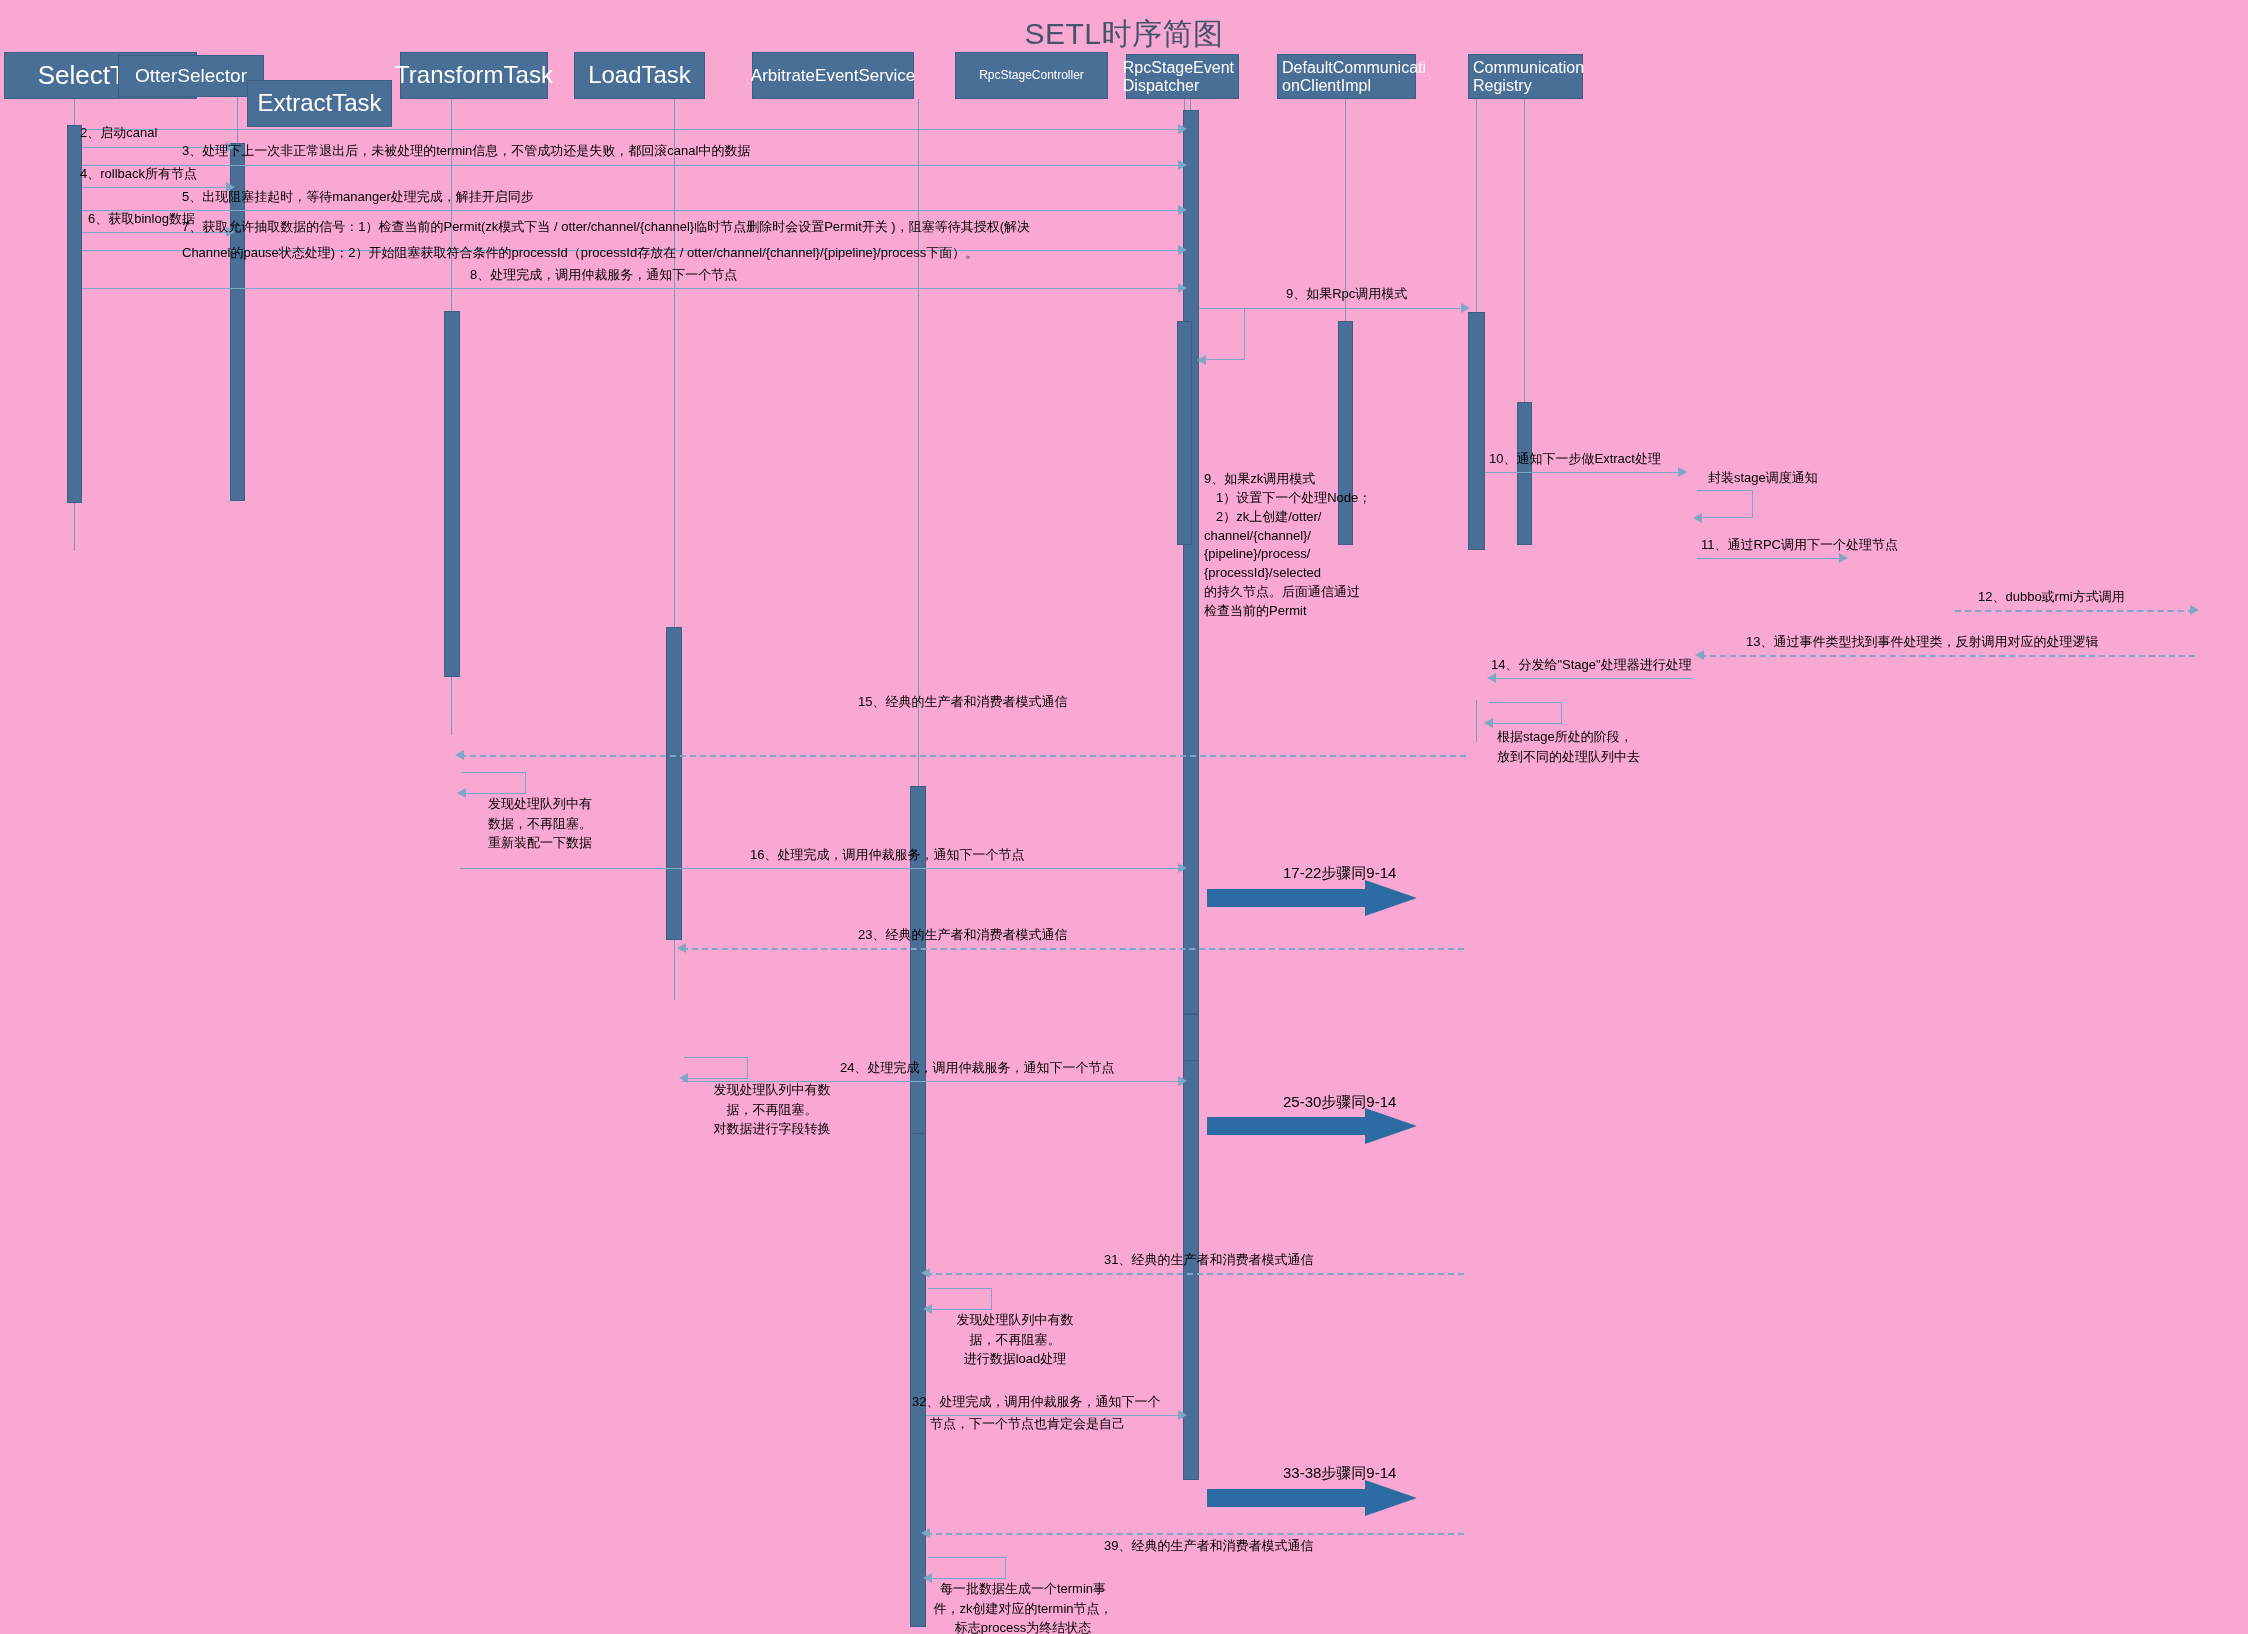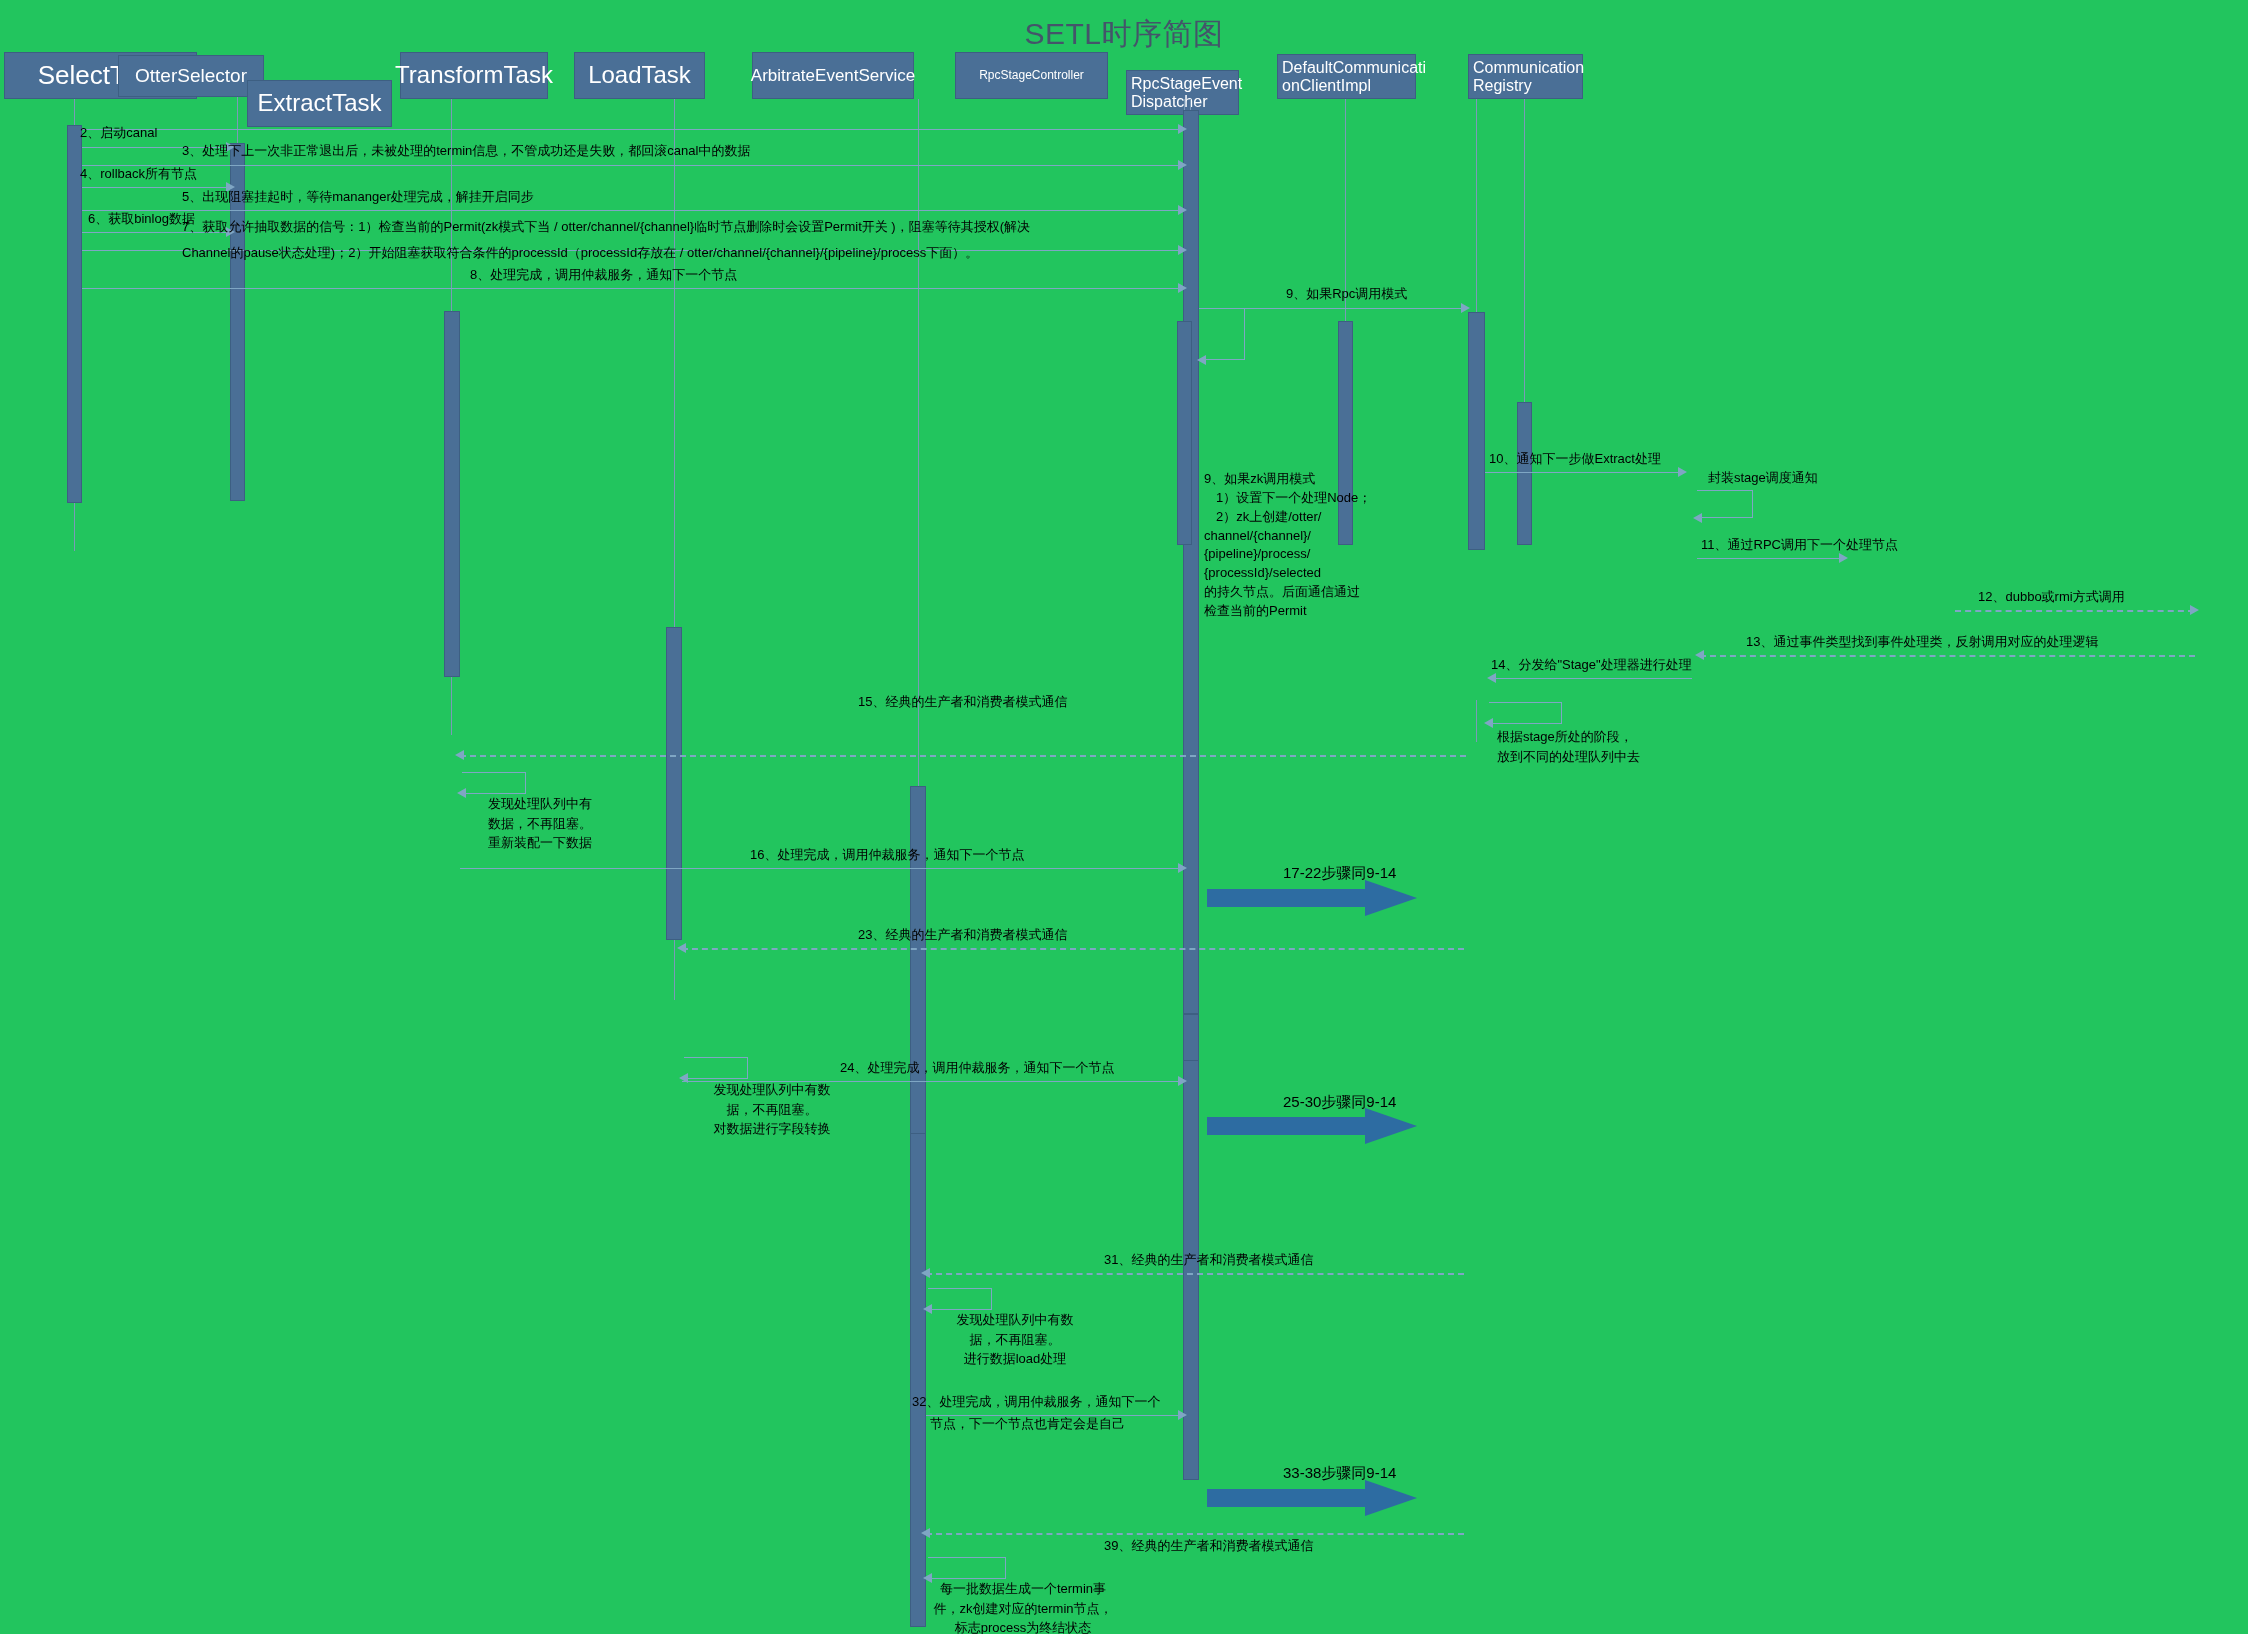--- a/index.html
+++ b/index.html
@@ -8,21 +8,21 @@
     background: #ffffff;
   }
   body {
     font-family: "Liberation Sans", "DejaVu Sans", sans-serif;
     color: #000;
   }
   #canvas {
     position: relative;
     width: 2248px;
     height: 1634px;
-    background: #22c55e;
+    background: #f9a8d4;
     overflow: hidden;
   }
   #title {
     position: absolute;
     top: 14px;
     left: 0;
     width: 2248px;
     text-align: center;
     font-size: 30px;
     color: #44546a;
@@ -142,21 +142,21 @@
   </div>
   <div class="lifeline-head" style="left:574px; top:52px; width:131px; height:47px; font-size:24px;">
     <span>LoadTask</span>
   </div>
   <div class="lifeline-head" style="left:752px; top:52px; width:162px; height:47px; font-size:17px;">
     <span>ArbitrateEventService</span>
   </div>
   <div class="lifeline-head" style="left:955px; top:52px; width:153px; height:47px; font-size:12px;">
     <span>RpcStageController</span>
   </div>
-  <div class="lifeline-head" style="left:1126px; top:54px; width:113px; height:45px; font-size:16px; white-space:pre-line; justify-content:flex-start; text-align:left;margin-top:16px;">
+  <div class="lifeline-head" style="left:1126px; top:54px; width:113px; height:45px; font-size:16px; white-space:pre-line; justify-content:flex-end; text-align:left;">
     <span style="white-space:pre-line;">RpcStageEvent
 Dispatcher</span>
   </div>
   <div class="lifeline-head" style="left:1277px; top:54px; width:139px; height:45px; font-size:16px; white-space:pre-line; justify-content:flex-start; text-align:left;">
     <span style="white-space:pre-line;">DefaultCommunicati
 onClientImpl</span>
   </div>
   <div class="lifeline-head" style="left:1468px; top:54px; width:115px; height:45px; font-size:16px; white-space:pre-line; justify-content:flex-start; text-align:left;">
     <span style="white-space:pre-line;">Communication
 Registry</span>

